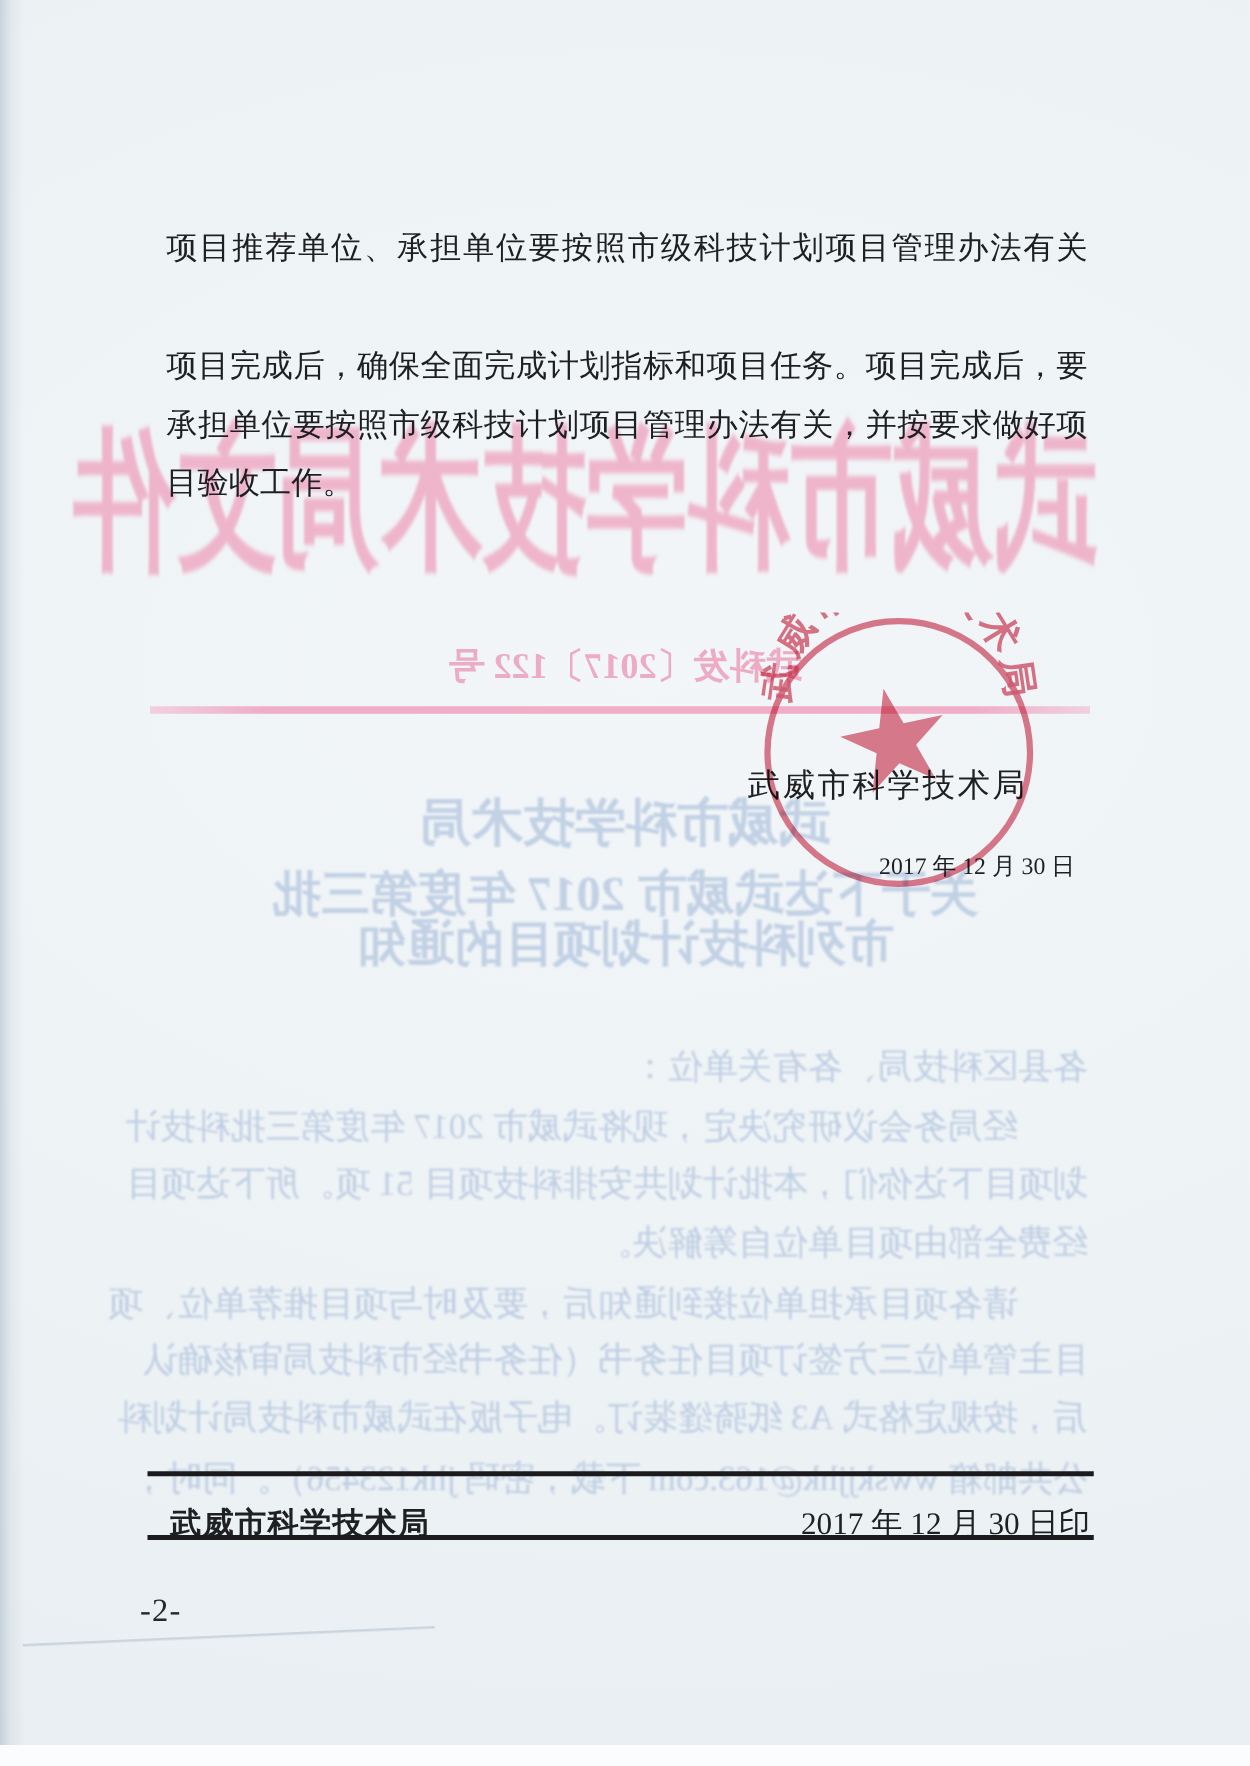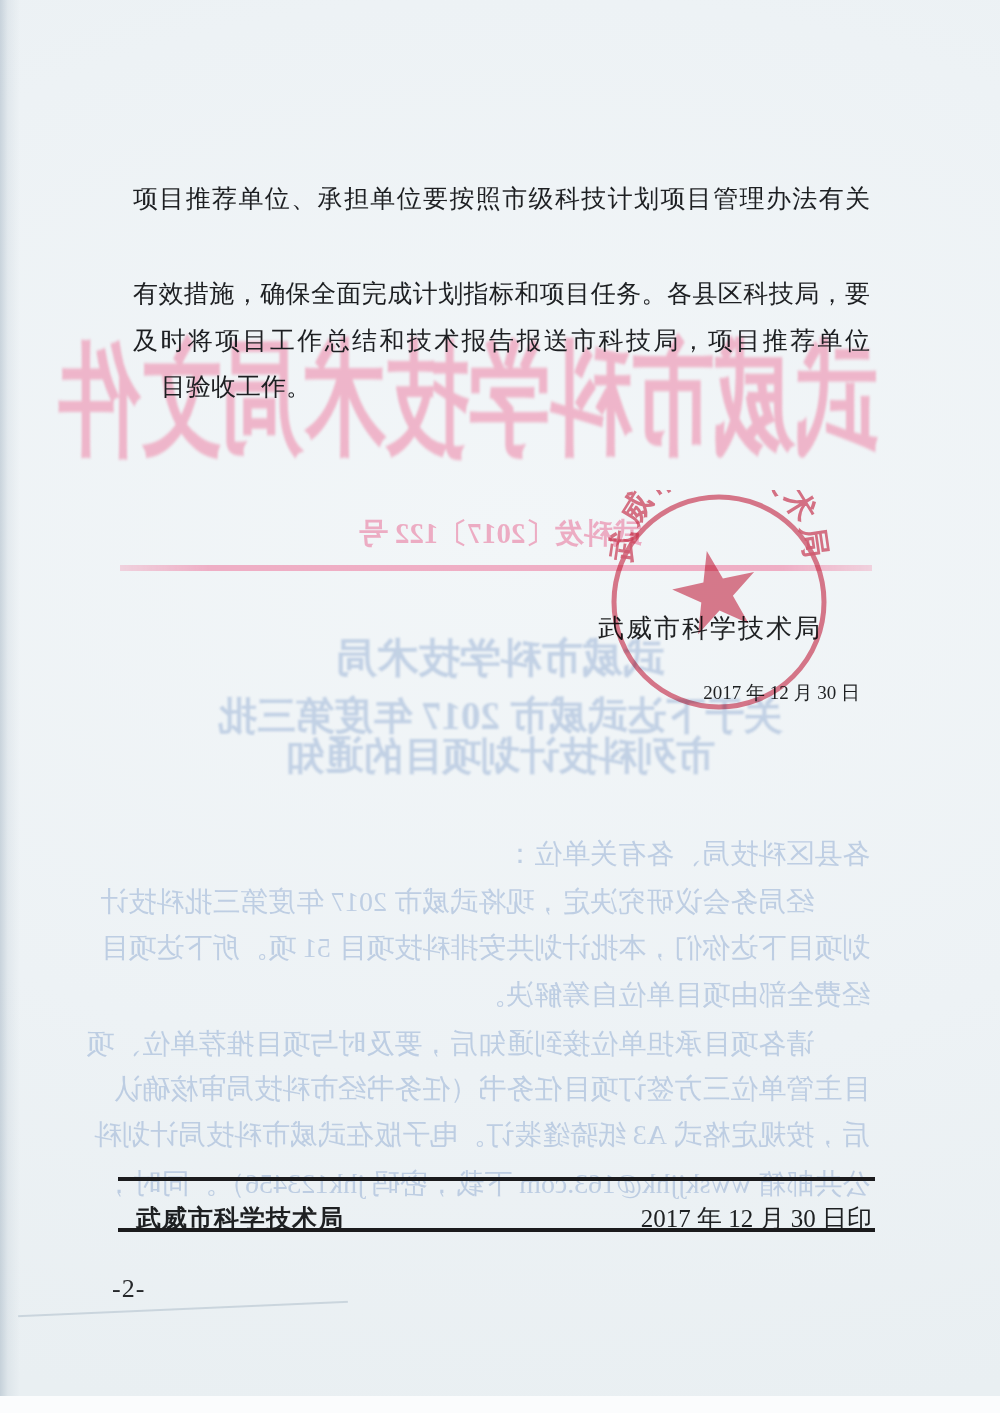--- a/index.html
+++ b/index.html
@@ -48,21 +48,21 @@
   .bleed-title.t3 { top:736px; font-size:39px; }
   .bleed-body { left:130px; font-size:28px; color:#9cb4d6; opacity:.58; filter:blur(.7px); }
   .bleed-body.indent { left:186px; }
 
   
   .front { position:absolute; inset:0; z-index:3; }
   .tline {
     position:absolute; left:133px; width:737px; font-size:25px; line-height:1.3;
     text-align:justify; text-align-last:justify; color:#1d1f22;
   }
-  .tline.lastline { text-align-last:left;margin-left:28px; }
+  .tline.lastline { text-align-last:left; }
   .attachment {
     position:absolute; left:182px; top:462px; width:690px; font-size:25px;
     text-align:justify; text-align-last:justify; color:#1d1f22;
   }
   .sig-org  { position:absolute; left:560px; top:611px; width:300px; text-align:center; font-size:26px; letter-spacing:2px; }
   .sig-date { position:absolute; left:560px; top:680px; width:300px; text-align:right; font-size:19px; }
 
   .footer-rule { position:absolute; left:118px; width:757px; height:4px; background:#1b1b1d; }
   .rule-1 { top:1177px; }
   .rule-2 { top:1228px; }
@@ -93,22 +93,22 @@
     <div class="bleed-body" style="top:934px">划项目下达你们，本批计划共安排科技项目 51 项。所下达项目</div>
     <div class="bleed-body" style="top:981px">经费全部由项目单位自筹解决。</div>
     <div class="bleed-body indent" style="top:1030px">请各项目承担单位接到通知后，要及时与项目推荐单位、项</div>
     <div class="bleed-body" style="top:1075px">目主管单位三方签订项目任务书（任务书经市科技局审核确认</div>
     <div class="bleed-body" style="top:1121px">后，按规定格式 A3 纸骑缝装订。电子版在武威市科技局计划科</div>
     <div class="bleed-body" style="top:1170px">公共邮箱 wwskjjhk@163.com 下载，密码 jhk123456）。同时，</div>
   </div>
 
   <div class="front">
     <div class="tline" style="top:183px">项目推荐单位、承担单位要按照市级科技计划项目管理办法有关</div>
-    <div class="tline" style="top:278px">有效措施，确保全面完成计划指标和项目任务。各县区科技局，要</div>
-    <div class="tline" style="top:325px">及时将项目工作总结和技术报告报送市科技局，项目推荐单位</div>
+    <div class="tline" style="top:278px">项目完成后，确保全面完成计划指标和项目任务。项目完成后，要</div>
+    <div class="tline" style="top:325px">承担单位要按照市级科技计划项目管理办法有关，并按要求做好项</div>
     <div class="tline lastline" style="top:371px">目验收工作。</div>
 
 
     <div class="sig-org">武威市科学技术局</div>
     <div class="sig-date">2017 年 12 月 30 日</div>
 
     <div class="footer-rule rule-1"></div>
     <div class="footer-org">武威市科学技术局</div>
     <div class="footer-date">2017 年 12 月 30 日印</div>
     <div class="footer-rule rule-2"></div>

